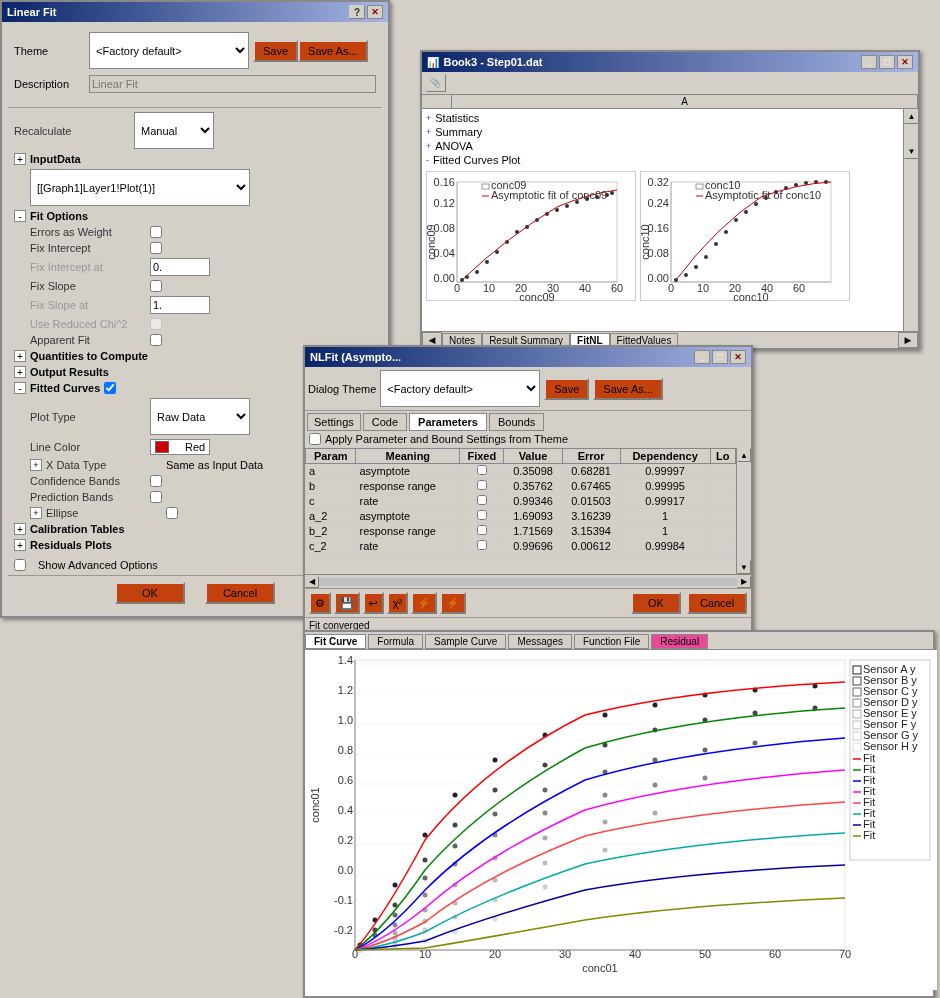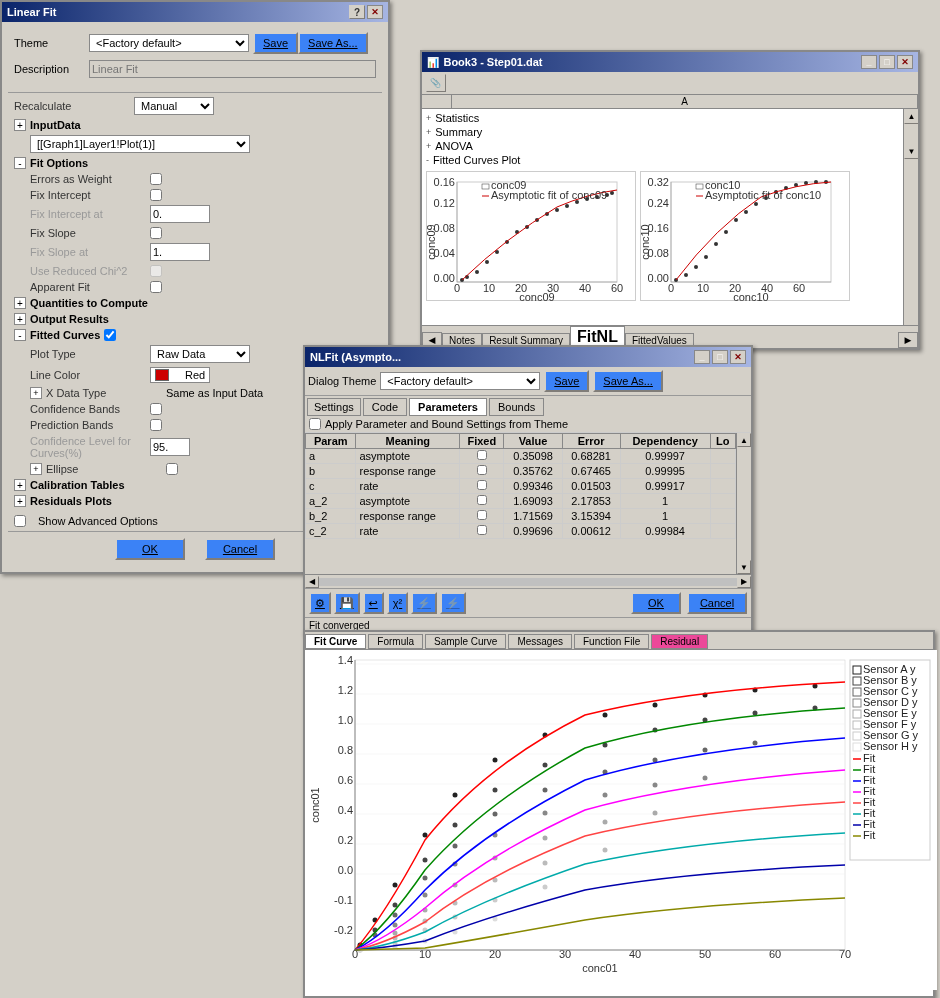--- a/index.html
+++ b/index.html
@@ -38,21 +38,21 @@
     #linear-fit { left: 0; top: 0; width: 390px; }
     #linear-fit .content { padding: 6px; }
 
     .form-row { display: flex; align-items: center; margin-bottom: 4px; }
     .form-label { width: 120px; color: #333; }
     .form-label.disabled { color: #999; }
 
     select.win-select {
       border: 1px solid #888;
       background: white;
-      height: 18px;
+      height: 37px;
       padding: 0 2px;
     }
     input.win-input {
       border: 1px solid #888;
       background: white;
       height: 18px;
       padding: 0 2px;
     }
     input.win-checkbox { width: 12px; height: 12px; }
 
@@ -75,25 +75,24 @@
       display: flex; align-items: center; justify-content: center;
       font-size: 10px; margin-right: 4px;
       background: white;
     }
 
     .theme-row { display: flex; align-items: center; margin-bottom: 4px; }
     .theme-label { width: 75px; }
 
     .win-btn {
       border: 2px outset #d4d0c8;
-      background: #3b82f6;
+      background: #c2410c;
       padding: 2px 8px;
       cursor: pointer;
       height: 22px;
-      text-decoration: underline;
     }
 
     .description-row { display: flex; align-items: center; margin-bottom: 12px; }
     .desc-field {
       flex: 1;
       border: 1px solid #888;
       background: #d4d0c8;
       height: 18px;
       padding: 0 2px;
       color: #999;
@@ -233,24 +232,20 @@
           <span class="form-label">X Data Type</span>
           <span>Same as Input Data</span>
         </div>
         <div class="form-row">
           <span class="form-label">Confidence Bands</span>
           <input type="checkbox" class="win-checkbox" style="">
         </div>
         <div class="form-row">
           <span class="form-label">Prediction Bands</span>
           <input type="checkbox" class="win-checkbox" style="">
-        </div>
-        <div class="form-row">
-          <span class="form-label disabled">Confidence Level for Curves(%)</span>
-          <input class="win-input" style="width: 40px;" value="95.">
         </div>
         <div class="form-row">
           <div style="width:12px;height:12px;border:1px solid #888;background:white;display:flex;align-items:center;justify-content:center;font-size:9px;margin-right:4px;">+</div>
           <span class="form-label">Ellipse</span>
           <input type="checkbox" class="win-checkbox" style="">
         </div>
       </div>
 
       <div class="section-header">
         <div class="plus-box">+</div>
@@ -416,21 +411,21 @@
         <div class="scroll-btn">▲</div>
         <div style="flex:1; min-height:20px;"></div>
         <div class="scroll-btn">▼</div>
       </div>
     </div>
 
     <div style="display:flex; background:#d4d0c8; border-top:1px solid #888; align-items:flex-end;">
       <div style="width:20px;height:16px;border:1px solid #888;background:#d4d0c8;display:flex;align-items:center;justify-content:center;font-size:9px;">◀</div>
       <div style="padding:1px 6px; border:1px solid #888; background:#d4d0c8; cursor:pointer; font-size:10px;">Notes</div>
       <div style="padding:1px 6px; border:1px solid #888; background:#d4d0c8; cursor:pointer; font-size:10px;">Result Summary</div>
-      <div style="padding:1px 6px; border:1px solid #888; background:white; cursor:pointer; font-size:16px; font-weight:bold;">FitNL</div>
+      <div style="padding:1px 6px; border:1px solid #888; background:white; cursor:pointer; font-size:10px; font-weight:bold;">FitNL</div>
       <div style="padding:1px 6px; border:1px solid #888; background:#d4d0c8; cursor:pointer; font-size:10px;">FittedValues</div>
       <div style="margin-left:auto; display:flex;">
         <div style="width:20px;height:16px;border:1px solid #888;background:#d4d0c8;display:flex;align-items:center;justify-content:center;font-size:9px;">▶</div>
       </div>
     </div>
   </div>
 </div>
 
 <div class="window" style="left:303px; top:345px; width:450px; height:290px;">
   <div class="window-title">
@@ -504,21 +499,21 @@
               <td>0.99346</td>
               <td>0.01503</td>
               <td>0.99917</td>
               <td></td>
             </tr>
             <tr>
               <td class="left">a_2</td>
               <td class="left">asymptote</td>
               <td><input type="checkbox" style="width: 10px; height: 10px;"></td>
               <td>1.69093</td>
-              <td>2.17853</td>
+              <td>3.16239</td>
               <td>1</td>
               <td></td>
             </tr>
             <tr>
               <td class="left">b_2</td>
               <td class="left">response range</td>
               <td><input type="checkbox" style="width: 10px; height: 10px;"></td>
               <td>1.71569</td>
               <td>3.15394</td>
               <td>1</td>

